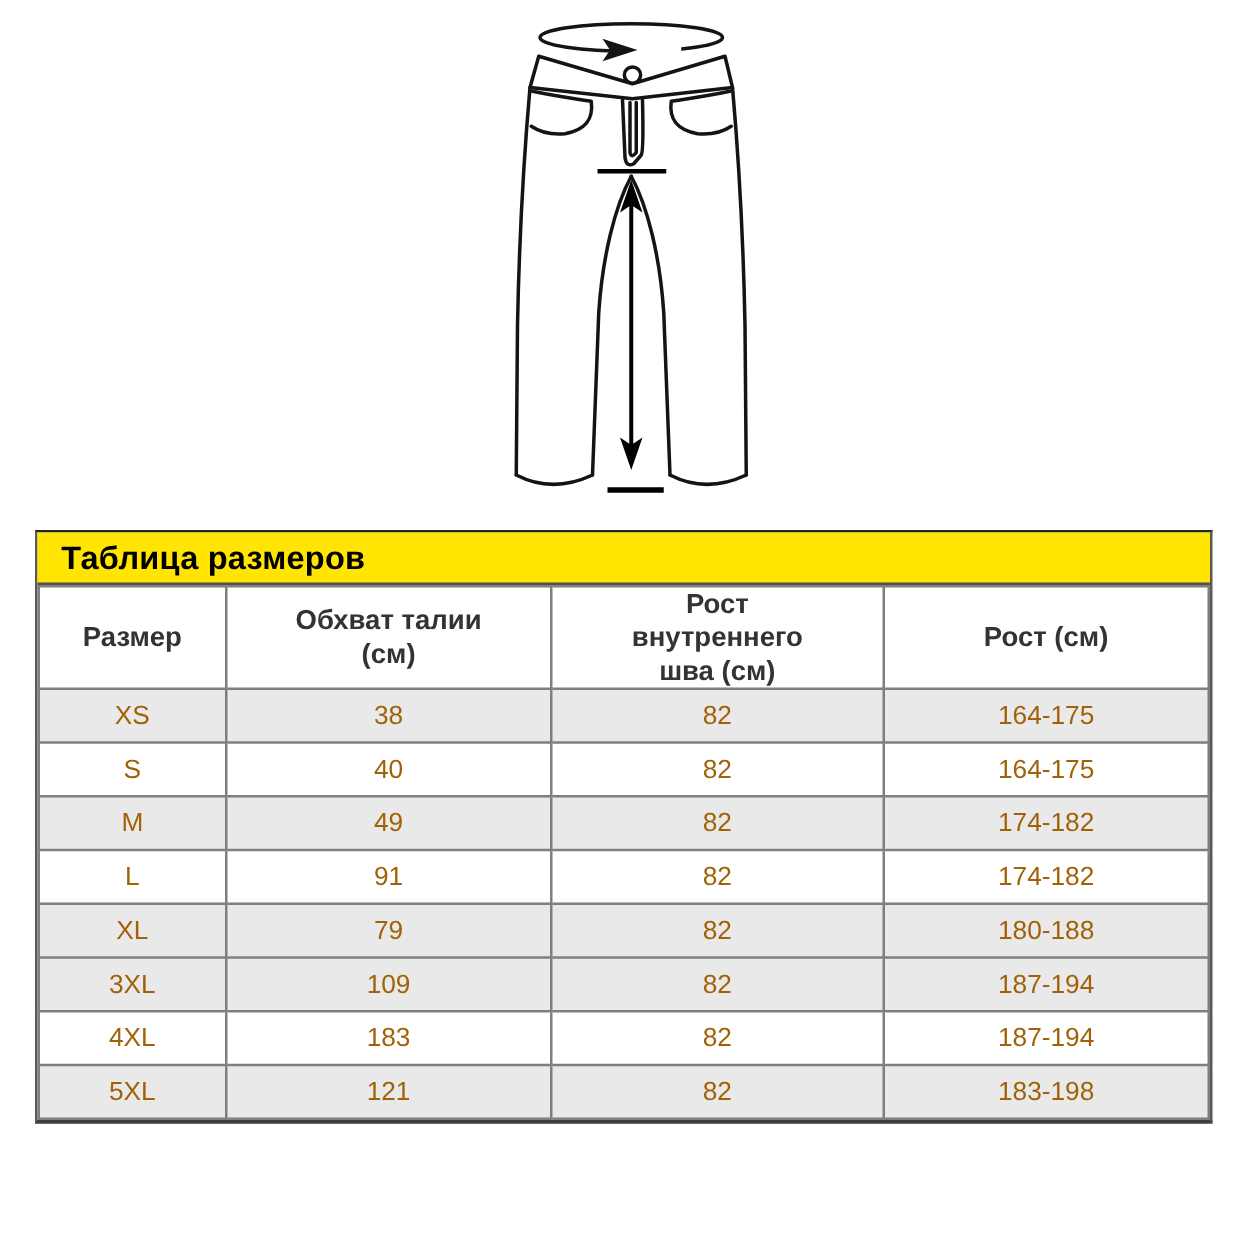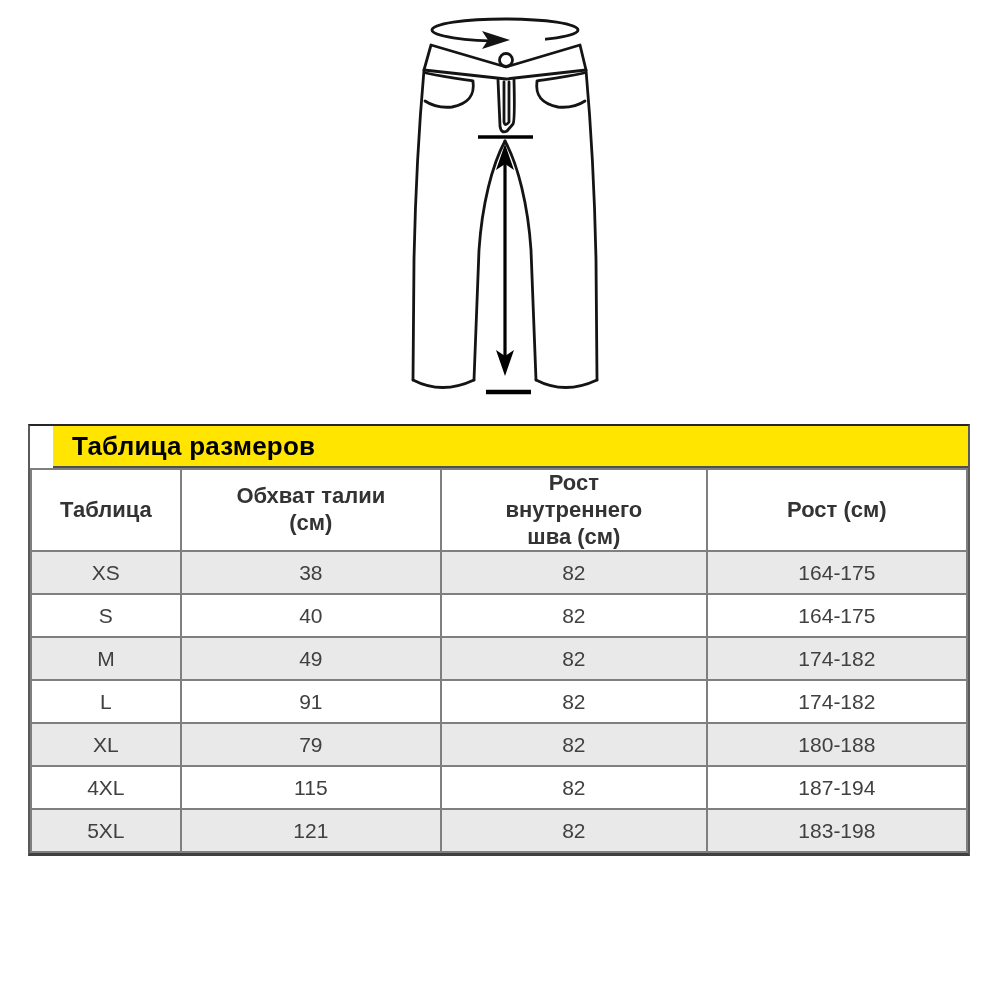--- a/index.html
+++ b/index.html
@@ -10,27 +10,27 @@
   .figure-area{position:absolute;left:0;top:0;width:1000px;height:420px;}
   .figure-area svg{display:block;}
 
   .table-wrap{
     position:absolute;left:28px;top:424px;width:942px;
     border:2px solid #5a5a5a;border-top-color:#262626;border-bottom-width:3px;border-bottom-color:#3f3f3f;
     box-sizing:border-box;background:#ffffff;
   }
   .title-bar{
     background:#ffe500;height:40px;display:flex;align-items:center;
-    padding-left:19px;border-bottom:2px solid #4f4f4f;margin-left:23px;
+    padding-left:19px;border-bottom:2px solid #4f4f4f;
   }
   .title-bar .title{font-size:26px;font-weight:bold;color:#000000;letter-spacing:0.2px;}
   table.size-table{border-collapse:collapse;width:100%;table-layout:fixed;}
   table.size-table th, table.size-table td{
     border:2px solid #7f7f7f;text-align:center;vertical-align:middle;
-    color:#404040;background:#ffffff;padding:0 4px;box-sizing:border-box;
+    color:#a16207;background:#ffffff;padding:0 4px;box-sizing:border-box;
   }
   table.size-table th{
     font-size:22px;font-weight:bold;line-height:1.22;height:71px;white-space:pre-line;color:#333333;
   }
   table.size-table td{font-size:21px;font-weight:normal;height:43px;}
   table.size-table tr.alt td{background:#e9e9e9;}
 </style>
 </head>
 <body>
 
@@ -77,21 +77,21 @@
   </div>
   <table class="size-table">
     <colgroup>
       <col style="width:16%">
       <col style="width:27.8%">
       <col style="width:28.4%">
       <col style="width:27.8%">
     </colgroup>
     <thead>
       <tr>
-        <th>Таблица</th>
+        <th>Размер</th>
         <th>Обхват талии
 (см)</th>
         <th>Рост
 внутреннего
 шва (см)</th>
         <th>Рост (см)</th>
       </tr>
     </thead>
     <tbody>
 
@@ -118,23 +118,29 @@
         <td>91</td>
         <td>82</td>
         <td>174-182</td>
       </tr>
         <tr class="alt">
         <td>XL</td>
         <td>79</td>
         <td>82</td>
         <td>180-188</td>
       </tr>
+        <tr class="alt">
+        <td>3XL</td>
+        <td>109</td>
+        <td>82</td>
+        <td>187-194</td>
+      </tr>
         <tr>
         <td>4XL</td>
-        <td>115</td>
+        <td>183</td>
         <td>82</td>
         <td>187-194</td>
       </tr>
         <tr class="alt">
         <td>5XL</td>
         <td>121</td>
         <td>82</td>
         <td>183-198</td>
       </tr>
       </tbody>

